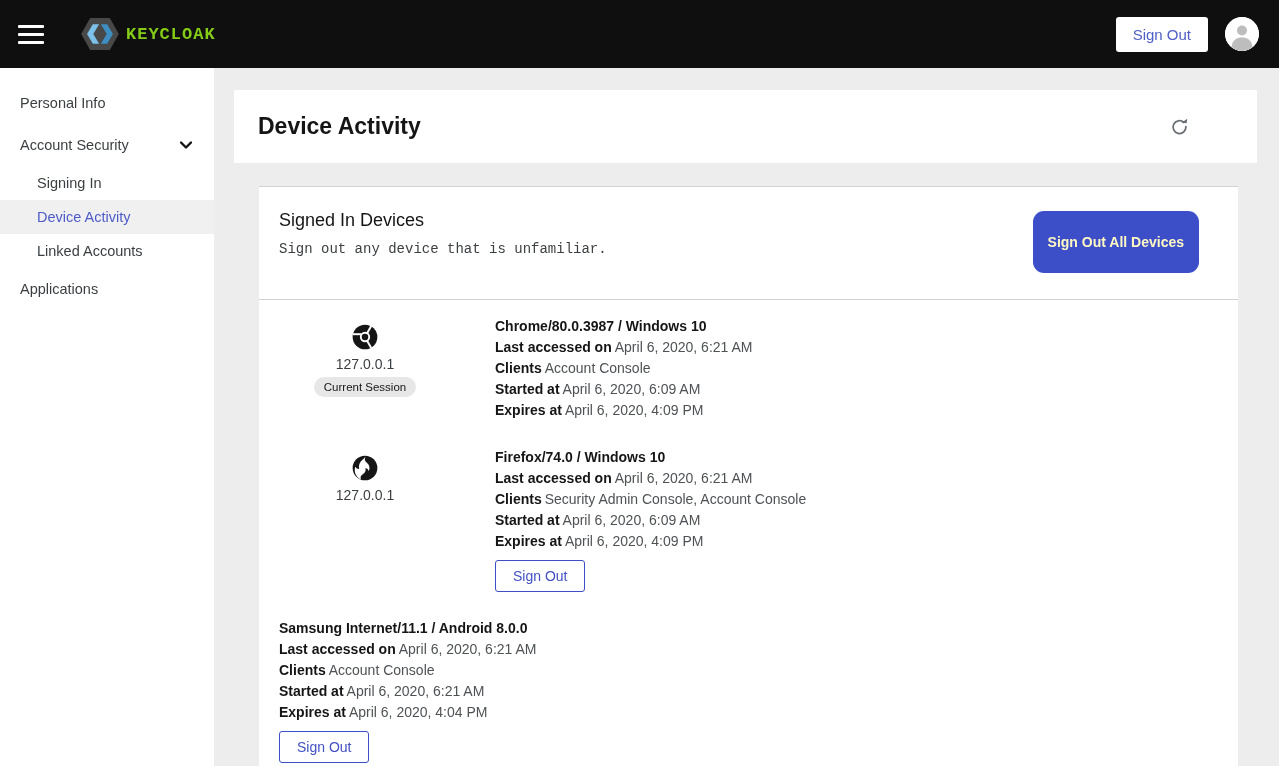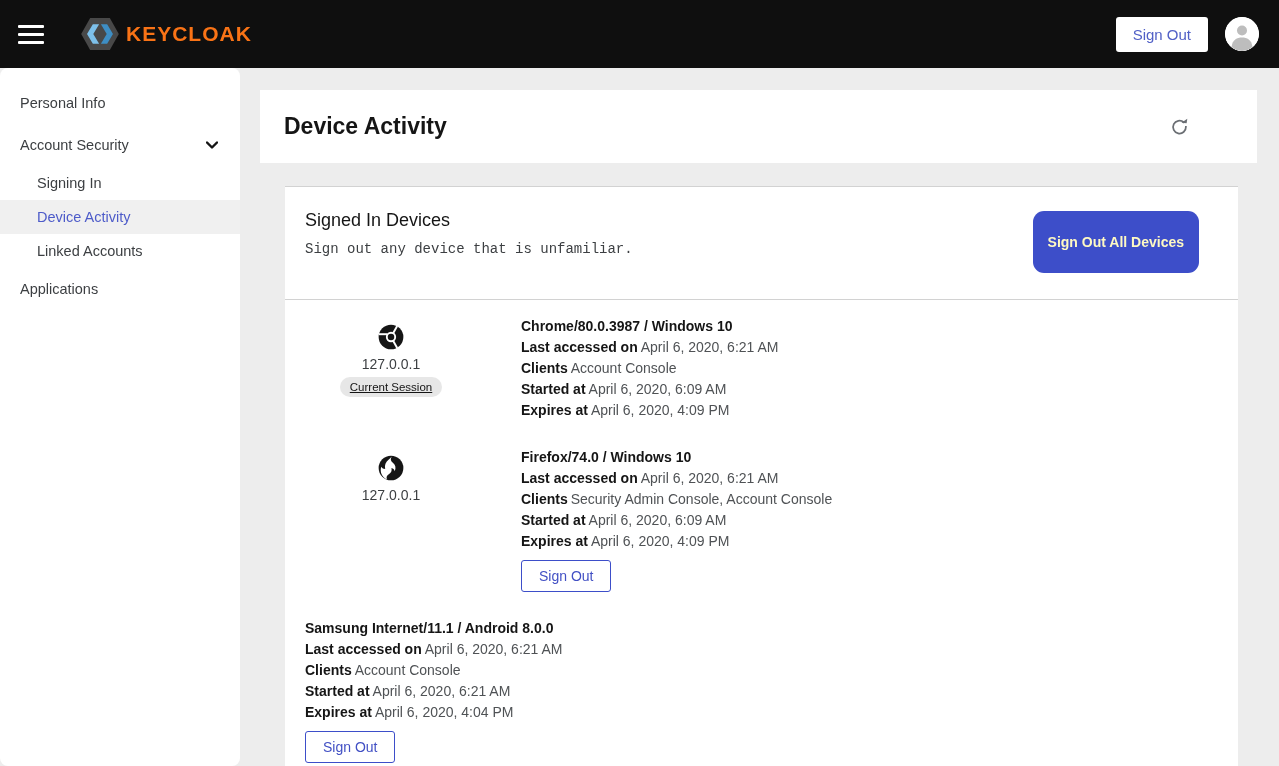--- a/index.html
+++ b/index.html
@@ -17,34 +17,34 @@
     padding: 0 20px 0 18px;
   }
   .hamburger {
     width: 40px; height: 36px; background: transparent; border: none;
     display: flex; flex-direction: column; justify-content: center; gap: 5px;
     cursor: pointer; margin-right: 22px;
   }
   .hamburger span { display: block; width: 26px; height: 3px; background: #fff; border-radius: 1px; }
   .brand { display: flex; align-items: center; gap: 6px; cursor: pointer; }
   .brand-text {
-    font-size: 21px; font-weight: 700; color: #f97316; letter-spacing: 1px;
+    font-size: 17px; font-weight: 700; color: #84cc16; letter-spacing: 1px; font-family: Liberation Mono, monospace;
   }
   .topbar-right { margin-left: auto; display: flex; align-items: center; gap: 17px; }
   .topbar-signout {
     background: #fff; color: #5160c6; border: none; border-radius: 3px;
     font-family: inherit; font-size: 15px; padding: 9px 17px; cursor: pointer;
   }
   .avatar { width: 34px; height: 34px; border-radius: 50%; background: #fff; overflow: hidden; cursor: pointer; }
 
   
   .shell { display: flex; height: 698px; }
 
   
-  .sidebar { width: 240px; background: #fff; flex-shrink: 0; padding-top: 14px; border-radius: 8px; }
+  .sidebar { width: 214px; background: #fff; flex-shrink: 0; padding-top: 14px; }
   .nav-item {
     display: flex; align-items: center; justify-content: space-between;
     font-size: 14.5px; color: #3c3f42; padding: 13px 22px 13px 20px; cursor: pointer;
   }
   .nav-item.sub { padding: 9px 22px 9px 37px; }
   .nav-item.active { background: #f0f0f0; color: #4d5bc9; }
   .nav-item .chev { display: flex; color: #151515; }
 
   
   .main { flex: 1; background: #ededed; overflow: hidden; }
@@ -82,21 +82,21 @@
   .device-row + .device-row { margin-top: 26px; }
   .device-ident {
     width: 172px; margin-right: 44px; flex-shrink: 0;
     display: flex; flex-direction: column; align-items: center;
     padding-top: 7px;
   }
   .device-icon { width: 28px; height: 28px; display: block; }
   .device-ip { font-size: 14px; color: #3c3f42; margin-top: 5px; }
   .badge {
     margin-top: 5px; background: #e7e7e7; color: #151515;
-    font-size: 11.5px; padding: 4px 10px; border-radius: 11px; white-space: nowrap; text-decoration: underline;
+    font-size: 11.5px; padding: 4px 10px; border-radius: 11px; white-space: nowrap;
   }
   .device-info { font-size: 14px; line-height: 21px; color: #4f5255; }
   .device-title { font-weight: 700; color: #151515; }
   .lbl { font-weight: 700; color: #151515; margin-right: 3px; }
   .btn-secondary {
     background: #fff; color: #4250c4; border: 1px solid #3d4ec9; border-radius: 3px;
     font-family: inherit; font-size: 14px; padding: 7px 17px;
     cursor: pointer; margin-top: 8px;
   }
 </style>

